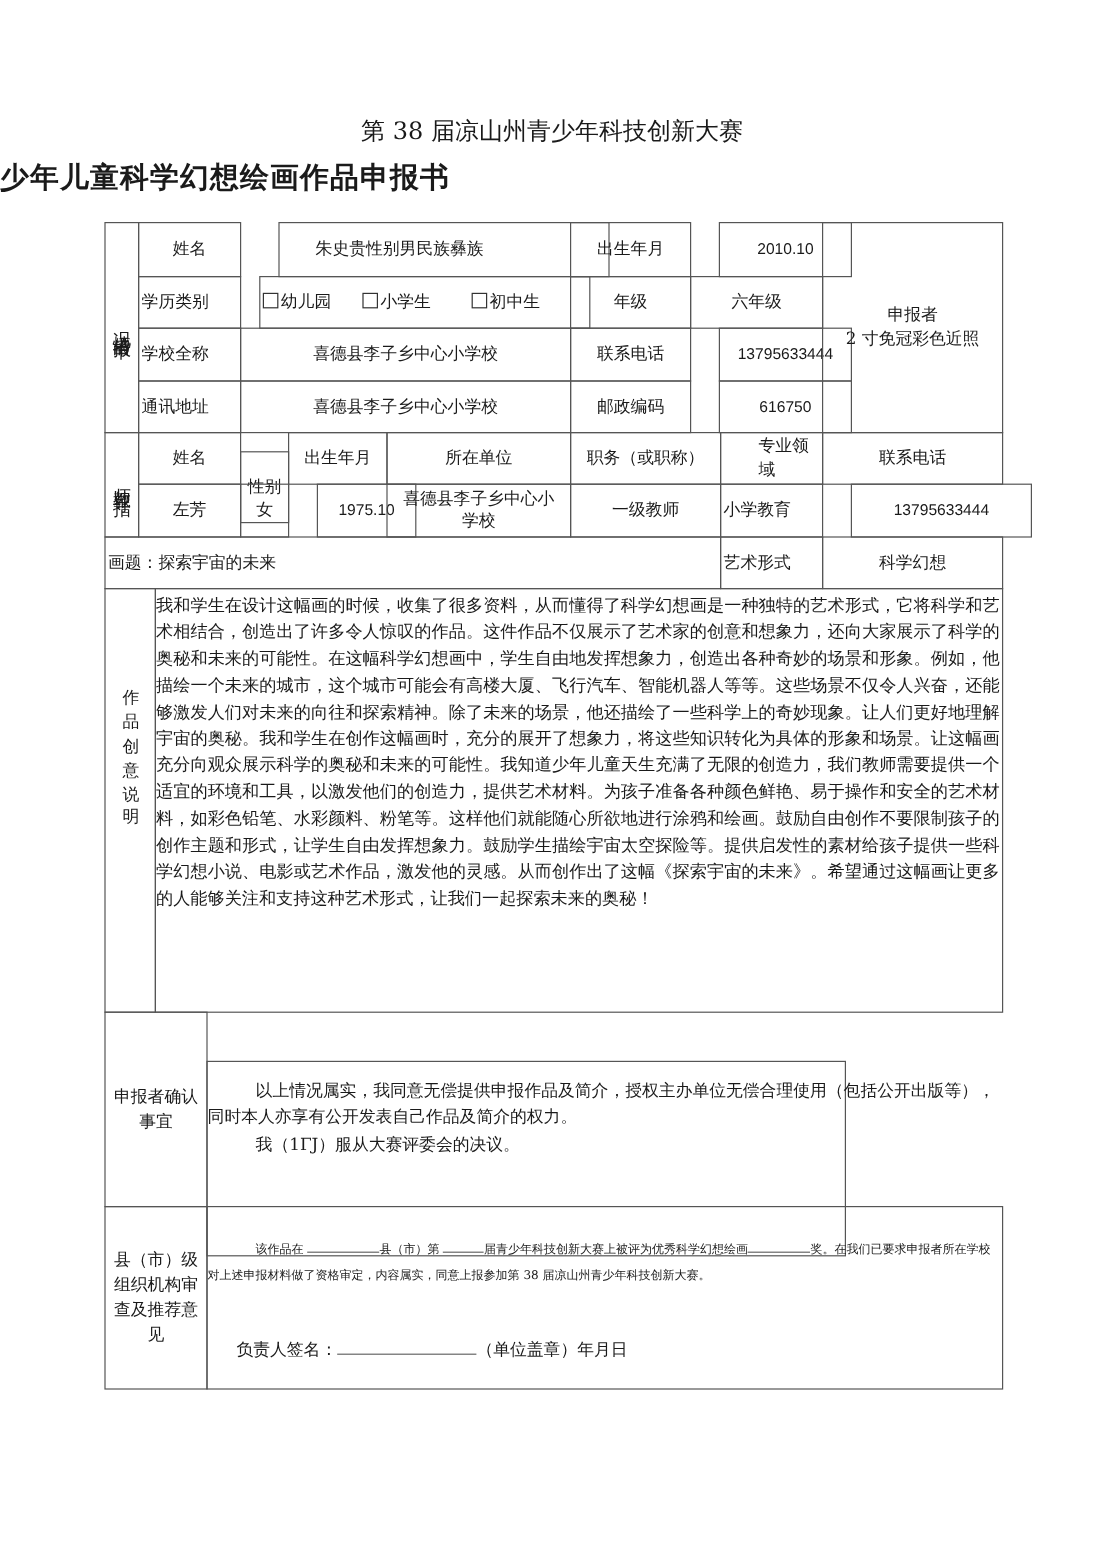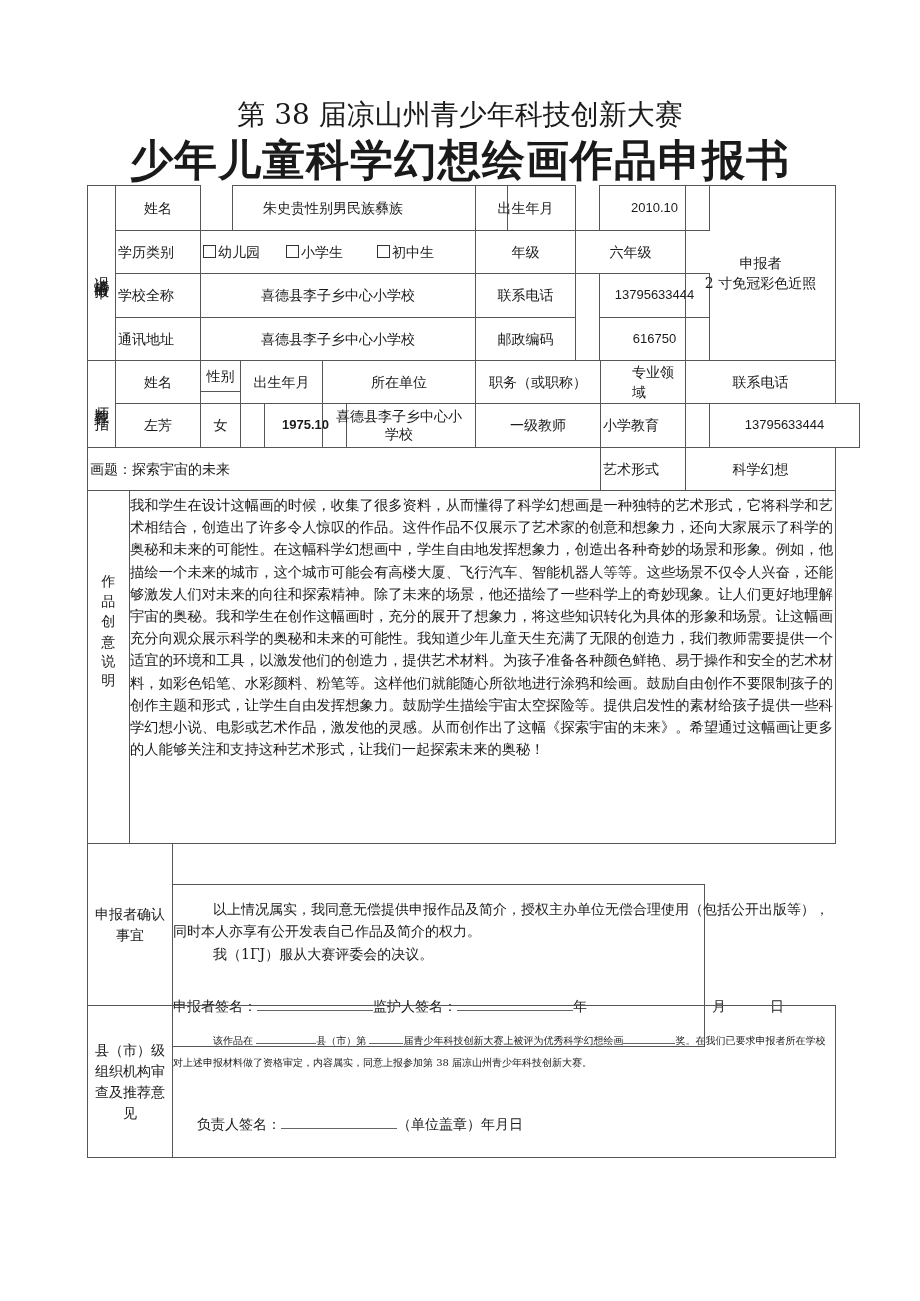--- a/index.html
+++ b/index.html
@@ -1,21 +1,21 @@
 <!DOCTYPE html>
 <html><head>
 <meta charset="utf-8">
 <style>
   html, body { margin: 0; padding: 0; background: #ffffff; }
   body { width: 920px; height: 1301px; position: relative; overflow: hidden;
          font-family: "DejaVu Serif", "Liberation Serif", serif; color: #1a1a1a; }
   .title1 { position: absolute; left: 0; width: 920px; top: 96px; text-align: center;
-            font-size: 28px; font-family: "DejaVu Serif", serif; letter-spacing: 0px; }
-  .title2 { position: absolute; left: 0; width: 920px; top: 132px; text-align: center;
-            font-size: 43px; font-weight: bold; font-family: "DejaVu Sans", sans-serif; letter-spacing: 1px; }
+            font-size: 20px; font-family: "DejaVu Serif", serif; letter-spacing: 0px; }
+  .title2 { position: absolute; left: 0; width: 920px; top: 132px; text-align: left;
+            font-size: 24px; font-weight: bold; font-family: "DejaVu Sans", sans-serif; letter-spacing: 1px; }
   .cell { position: absolute; box-sizing: border-box; border: 1px solid #555;
           display: flex; align-items: center; justify-content: center; text-align: center;
           font-size: 14px; line-height: 1.45; }
   .left { justify-content: flex-start; text-align: left; padding-left: 2px; }
   .vert { flex-direction: column; line-height: 1.1; font-size: 15px; }
   .num { font-family: "Liberation Sans", "DejaVu Sans", sans-serif; font-size: 13px; margin-left: 24px; }
   .para { position: absolute; font-size: 14.3px; line-height: 22.2px; text-align: justify; }
   .blank { display: inline-block; border-bottom: 1px solid #666; height: 14px; vertical-align: baseline; }
   .check { display: inline-block; width: 11px; height: 11px; border: 1px solid #333; margin-right: 2px; vertical-align: -1px; }
 </style>
@@ -28,21 +28,21 @@
 <div class="cell vert" style="left:87px;top:185px;width:29px;height:176px;">
   <span class="vchars" style="writing-mode:vertical-rl;letter-spacing:-2px;">申报者情况</span>
 </div>
 
 <div class="cell" style="left:115px;top:185px;width:86px;height:46px;">姓名</div>
 <div class="cell" style="left:200px;top:185px;width:276px;height:46px;justify-content:flex-start;padding-left:30px;margin-left:32px;">朱史贵性别男民族彝族</div>
 <div class="cell" style="left:475px;top:185px;width:101px;height:46px;">出生年月</div>
 <div class="cell num" style="left:575px;top:185px;width:111px;height:46px;">2010.10</div>
 
 <div class="cell left" style="left:115px;top:230px;width:86px;height:44px;">学历类别</div>
-<div class="cell left" style="left:200px;top:230px;width:276px;height:44px;">
+<div class="cell left" style="left:216px;top:230px;width:276px;height:44px;">
   <span style="margin-right:26px;"><span class="check"></span><span>幼儿园</span></span>
   <span style="margin-right:34px;"><span class="check"></span><span>小学生</span></span>
   <span><span class="check"></span><span>初中生</span></span>
 </div>
 <div class="cell" style="left:475px;top:230px;width:101px;height:44px;">年级</div>
 <div class="cell" style="left:575px;top:230px;width:111px;height:44px;">六年级</div>
 
 <div class="cell left" style="left:115px;top:273px;width:86px;height:45px;">学校全称</div>
 <div class="cell" style="left:200px;top:273px;width:276px;height:45px;">喜德县李子乡中心小学校</div>
 <div class="cell" style="left:475px;top:273px;width:101px;height:45px;">联系电话</div>
@@ -55,53 +55,50 @@
 
 <div class="cell" style="left:685px;top:185px;width:151px;height:176px;flex-direction:column;">
   <span>申报者</span>
   <span>2 寸免冠彩色近照</span>
 </div>
 
 <div class="cell vert" style="left:87px;top:360px;width:29px;height:88px;">
   <span style="writing-mode:vertical-rl;letter-spacing:-3px;">指导教师</span>
 </div>
 <div class="cell" style="left:115px;top:360px;width:86px;height:44px;">姓名</div>
-<div class="cell" style="left:200px;top:360px;width:41px;height:32px;">性别</div>
+<div class="cell" style="left:200px;top:376px;width:41px;height:60px;">性别</div>
 <div class="cell" style="left:240px;top:360px;width:83px;height:44px;">出生年月</div>
 <div class="cell" style="left:322px;top:360px;width:154px;height:44px;">所在单位</div>
 <div class="cell" style="left:475px;top:360px;width:126px;height:44px;">职务（或职称）</div>
 <div class="cell left" style="left:600px;top:360px;width:86px;height:44px;padding-left:31px;">专业领域</div>
 <div class="cell" style="left:685px;top:360px;width:151px;height:44px;">联系电话</div>
 
 <div class="cell" style="left:115px;top:403px;width:86px;height:45px;">左芳</div>
 <div class="cell" style="left:200px;top:403px;width:41px;height:45px;">女</div>
-<div class="cell num" style="left:240px;top:403px;width:83px;height:45px;font-weight:bold;">1975.10</div>
+<div class="cell num" style="left:240px;top:403px;width:83px;height:45px;">1975.10</div>
 <div class="cell" style="left:322px;top:403px;width:154px;height:45px;padding:0 12px;line-height:1.25;">喜德县李子乡中心小学校</div>
 <div class="cell" style="left:475px;top:403px;width:126px;height:45px;">一级教师</div>
 <div class="cell left" style="left:600px;top:403px;width:86px;height:45px;">小学教育</div>
 <div class="cell num" style="left:685px;top:403px;width:151px;height:45px;">13795633444</div>
 
 <div class="cell left" style="left:87px;top:447px;width:514px;height:44px;">画题：探索宇宙的未来</div>
 <div class="cell left" style="left:600px;top:447px;width:86px;height:44px;">艺术形式</div>
 <div class="cell" style="left:685px;top:447px;width:151px;height:44px;">科学幻想</div>
 
 <div class="cell" style="left:87px;top:490px;width:43px;height:354px;align-items:flex-start;">
   <span style="writing-mode:vertical-rl;letter-spacing:20px;margin-top:72px;font-size:14px;">作品创意说明</span>
 </div>
 <div class="cell" style="left:129px;top:490px;width:707px;height:354px;align-items:flex-start;justify-content:flex-start;">
   <div class="para" style="left:0;top:3px;width:703px;">我和学生在设计这幅画的时候，收集了很多资料，从而懂得了科学幻想画是一种独特的艺术形式，它将科学和艺术相结合，创造出了许多令人惊叹的作品。这件作品不仅展示了艺术家的创意和想象力，还向大家展示了科学的奥秘和未来的可能性。在这幅科学幻想画中，学生自由地发挥想象力，创造出各种奇妙的场景和形象。例如，他描绘一个未来的城市，这个城市可能会有高楼大厦、飞行汽车、智能机器人等等。这些场景不仅令人兴奋，还能够激发人们对未来的向往和探索精神。除了未来的场景，他还描绘了一些科学上的奇妙现象。让人们更好地理解宇宙的奥秘。我和学生在创作这幅画时，充分的展开了想象力，将这些知识转化为具体的形象和场景。让这幅画充分向观众展示科学的奥秘和未来的可能性。我知道少年儿童天生充满了无限的创造力，我们教师需要提供一个适宜的环境和工具，以激发他们的创造力，提供艺术材料。为孩子准备各种颜色鲜艳、易于操作和安全的艺术材料，如彩色铅笔、水彩颜料、粉笔等。这样他们就能随心所欲地进行涂鸦和绘画。鼓励自由创作不要限制孩子的创作主题和形式，让学生自由发挥想象力。鼓励学生描绘宇宙太空探险等。提供启发性的素材给孩子提供一些科学幻想小说、电影或艺术作品，激发他的灵感。从而创作出了这幅《探索宇宙的未来》。希望通过这幅画让更多的人能够关注和支持这种艺术形式，让我们一起探索未来的奥秘！</div>
 </div>
 
 <div class="cell" style="left:87px;top:843px;width:86px;height:163px;padding:0 2px;line-height:1.5;">申报者确认事宜</div>
 <div class="cell" style="left:172px;top:884px;width:533px;height:163px;display:block;text-align:left;">
   <div style="position:absolute;left:0;top:13px;width:660px;font-size:14px;line-height:22px;text-indent:40px;">以上情况属实，我同意无偿提供申报作品及简介，授权主办单位无偿合理使用（包括公开出版等），同时本人亦享有公开发表自己作品及简介的权力。</div>
   <div style="position:absolute;left:40px;top:59px;font-size:14px;">我（1ΓJ）服从大赛评委会的决议。</div>
-  <div style="position:absolute;left:0;top:111px;width:660px;font-size:14px;white-space:nowrap;">
-    <span>申报者签名：</span><span class="blank" style="width:116px;"></span><span>监护人签名：</span><span class="blank" style="width:116px;"></span><span>年</span><span style="display:inline-block;width:125px;"></span><span>月</span><span style="display:inline-block;width:44px;"></span><span>日</span>
-  </div>
 </div>
 
 <div class="cell" style="left:87px;top:1005px;width:86px;height:153px;padding:0 2px;line-height:1.5;">县（市）级组织机构审查及推荐意见</div>
 <div class="cell" style="left:172px;top:1005px;width:664px;height:153px;display:block;text-align:left;">
   <div style="position:absolute;left:0;top:23px;width:660px;font-size:10px;line-height:22px;">
     <span style="display:inline-block;width:40px;"></span><span>该作品在</span>
     <span class="blank" style="width:60px;"></span><span>县（市）第</span>
     <span class="blank" style="width:34px;"></span><span>届青少年科技创新大赛上被评为优秀科学幻想绘画</span><span class="blank" style="width:52px;"></span><span>奖。在我们已要求申报者所在学校对上述申报材料做了资格审定，内容属实，同意上报参加第 38 届凉山州青少年科技创新大赛。</span>
   </div>
   <div style="position:absolute;left:24px;top:108px;font-size:14px;white-space:nowrap;">

